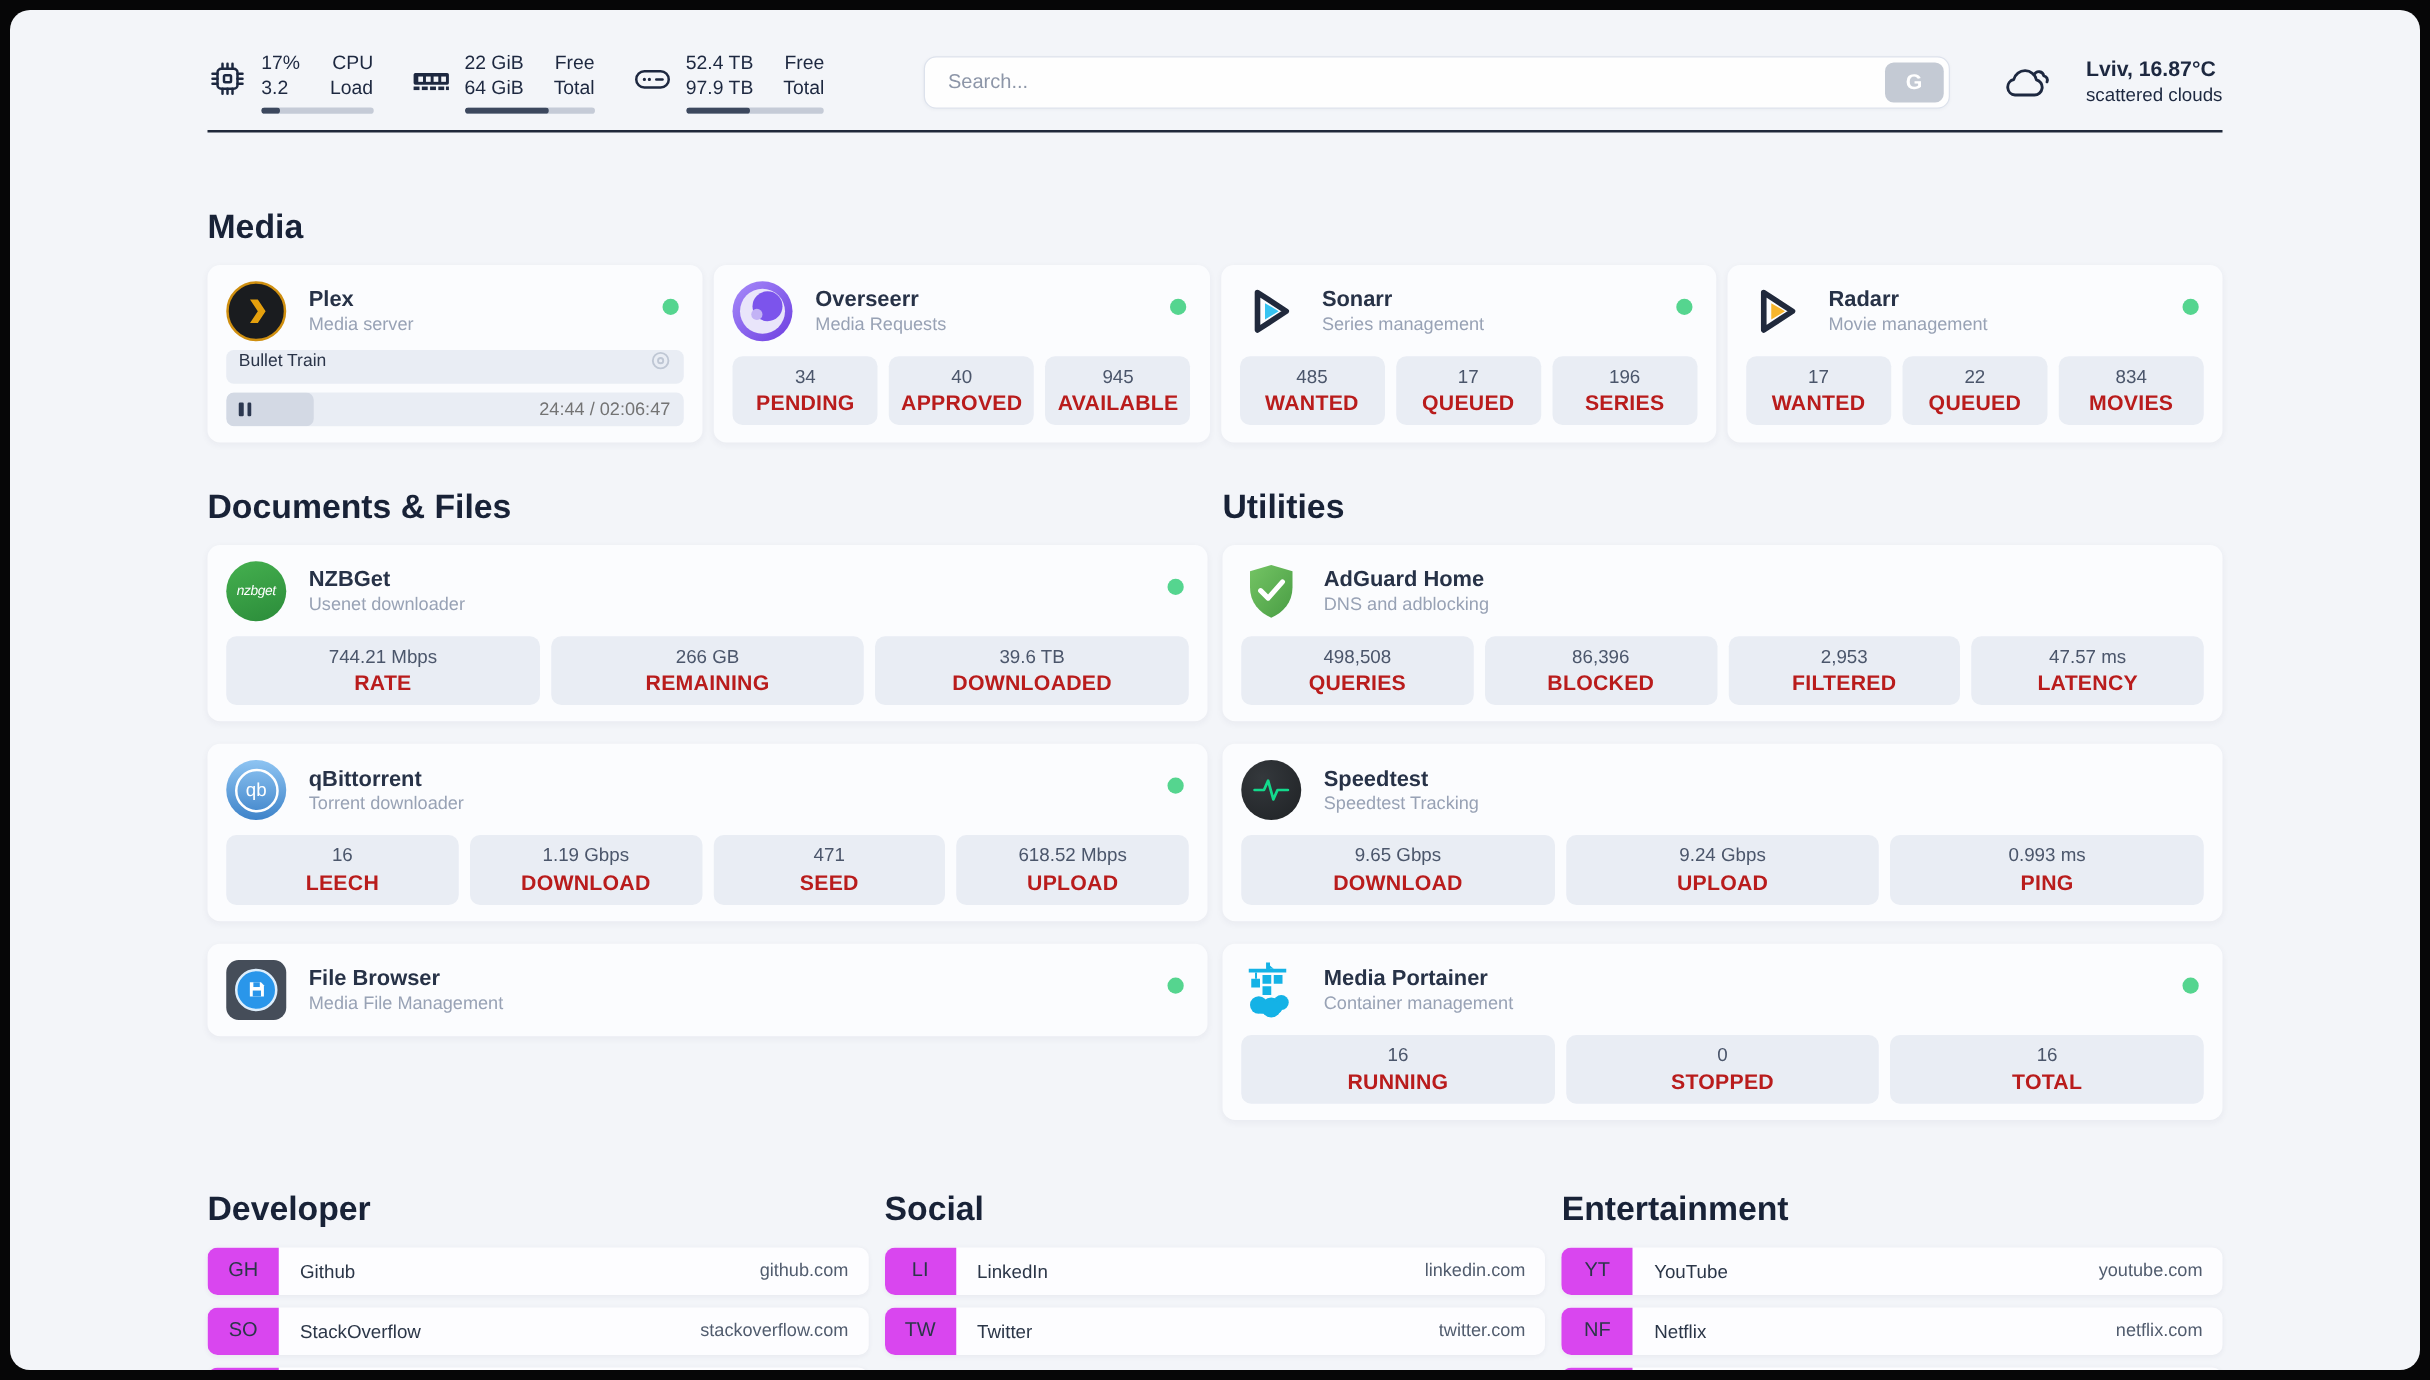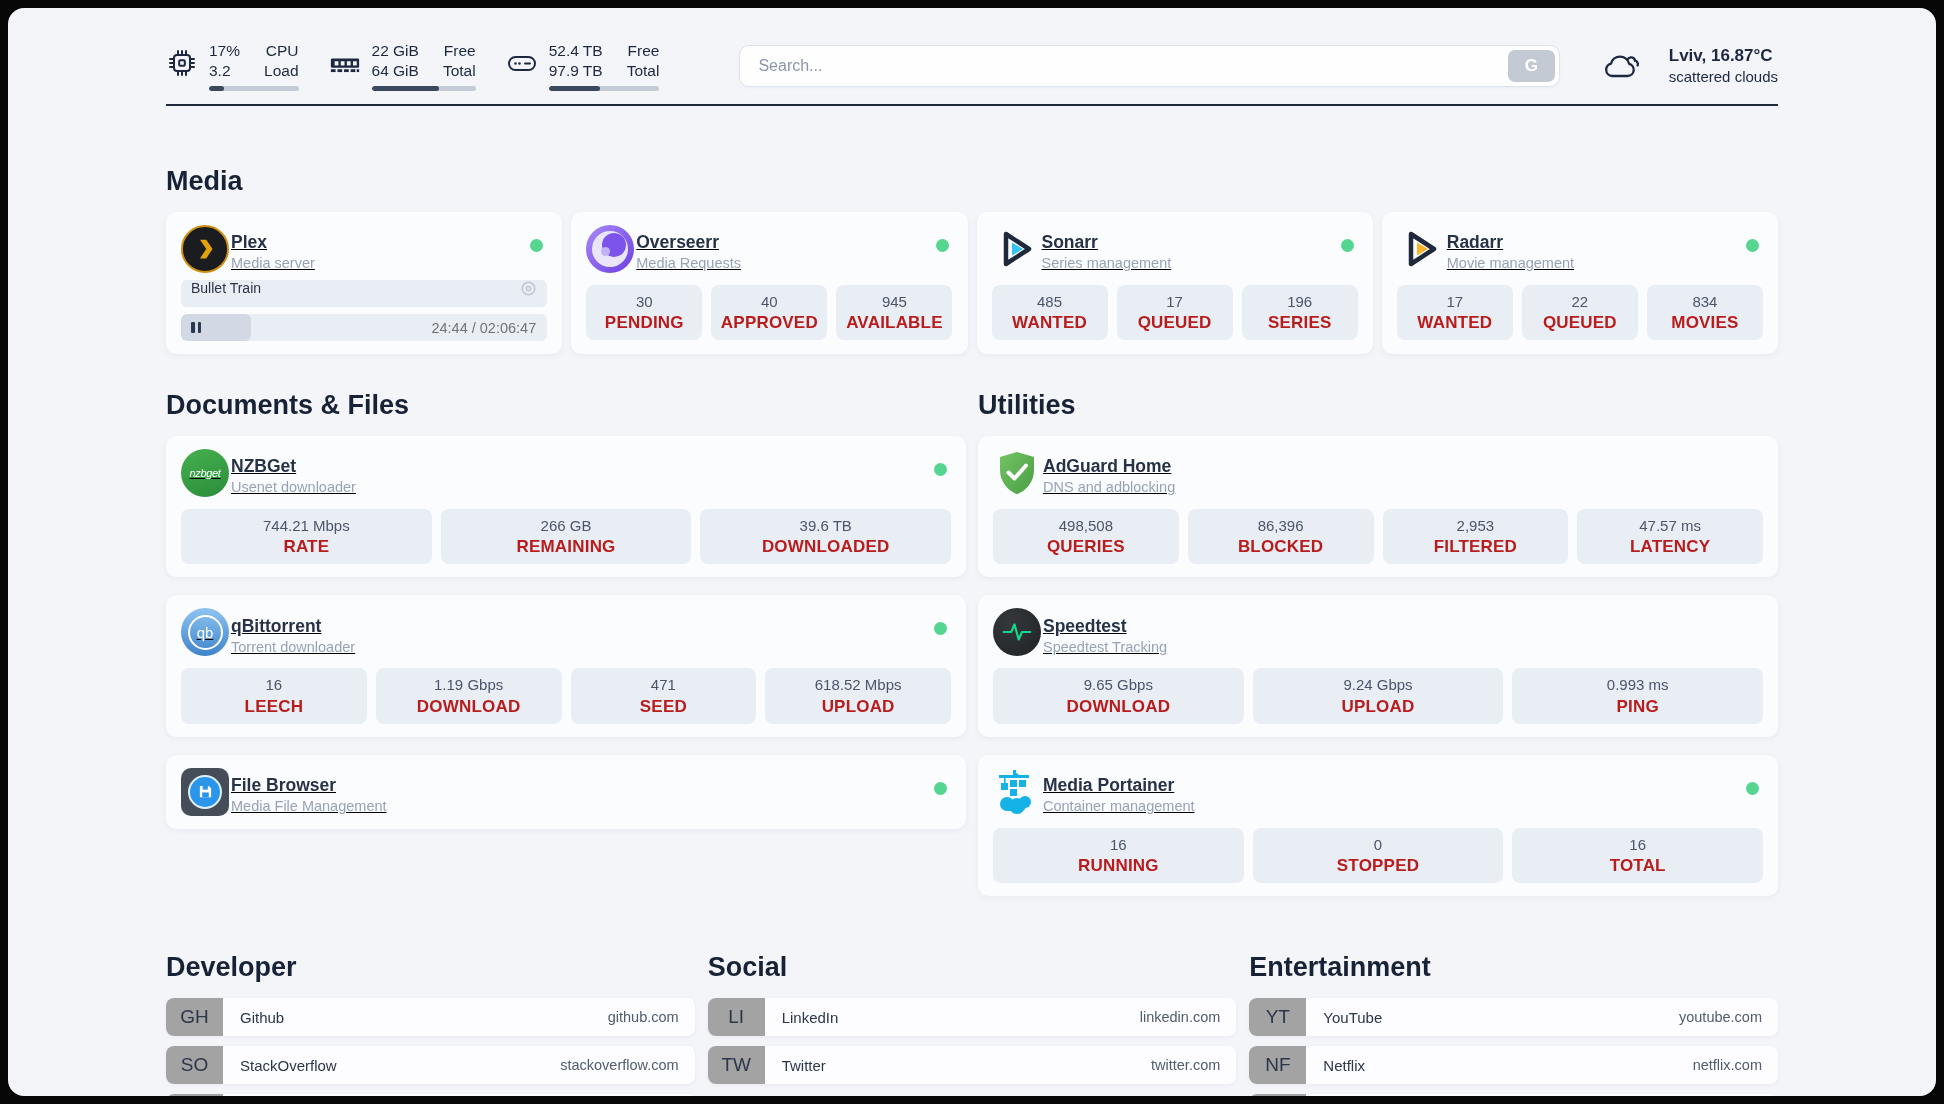--- a/index.html
+++ b/index.html
@@ -29,21 +29,21 @@
   .weather-icon { width:42px; height:32px; flex:none; }
   .weather-line1 { font-size:17px; font-weight:600; color:#1d2840; line-height:1.3; }
   .weather-line2 { font-size:15px; color:#1d2840; line-height:1.3; }
 
   
   .section-title { font-size:27px; font-weight:600; color:#182237; }
   .media-title { margin:60px 0 15px; }
   .media-grid { display:grid; grid-template-columns:repeat(4,1fr); gap:9px; }
 
   .card { background:#fbfcfe; border-radius:10px; padding:13px 15px; box-shadow:0 2px 6px rgba(30,40,70,.05); position:relative; cursor:pointer; }
-  .card-head { display:flex; align-items:flex-end; gap:2px;text-decoration:underline; }
+  .card-head { display:flex; align-items:center; gap:18px; }
   .app-icon { width:48px; height:48px; flex:none; position:relative; }
   .app-name { font-size:17.5px; font-weight:600; color:#273247; line-height:1.3; }
   .app-sub  { font-size:14.5px; color:#98a2b5; line-height:1.3; }
   .dot { position:absolute; top:27px; right:19px; width:13px; height:13px; border-radius:50%; background:#55d58f; }
 
   .stats { display:flex; gap:9px; margin-top:12px; }
   .stat { flex:1; background:#e9edf4; border-radius:8px; text-align:center; padding:7px 4px 6px; }
   .stat-value { font-size:15px; color:#4b566b; line-height:1.35; }
   .stat-label { font-size:17px; font-weight:700; color:#b91c1c; line-height:1.3; letter-spacing:.2px; }
 
@@ -58,21 +58,21 @@
 
   
   .twocol { display:grid; grid-template-columns:1fr 1fr; gap:12px; align-items:start; }
   .col-title { margin:36px 0 15px; }
   .col-cards { display:flex; flex-direction:column; gap:18px; }
 
   .threecol { display:grid; grid-template-columns:1fr 1fr 1fr; gap:13px; align-items:start; }
   .bm-title { margin:56px 0 15px; }
   .bm-row { display:flex; align-items:stretch; background:#fdfdff; border-radius:8px; box-shadow:0 1px 4px rgba(30,40,70,.05);
             height:38px; overflow:hidden; margin-bottom:10px; cursor:pointer; }
-  .bm-badge { width:57px; background:#a3a3a3; display:flex; align-items:center; justify-content:center; font-size:19px; color:#2b3648; flex:none; }
+  .bm-badge { width:57px; background:#d946ef; display:flex; align-items:center; justify-content:center; font-size:16px; color:#2b3648; flex:none; }
   .bm-name { display:flex; align-items:center; padding-left:17px; font-size:15px; color:#2b3648; flex:1; }
   .bm-url { display:flex; align-items:center; padding-right:16px; font-size:14.5px; color:#515c6e; }
 
   
   .circle { width:48px; height:48px; border-radius:50%; display:flex; align-items:center; justify-content:center; }
   .plex-icon { background:#1a1c1f; border:2px solid #cf8f10; }
   .ov-icon { background:linear-gradient(135deg,#a78bfa,#6d3ee0); position:relative; overflow:hidden; }
   .ov-inner { position:absolute; inset:6px; border-radius:50%; background:#e9e5fa; }
   .ov-pupil { position:absolute; top:8px; right:8px; width:24px; height:24px; border-radius:50%; background:#7c54ec; }
   .ov-dotsm { position:absolute; top:22px; right:24px; width:9px; height:9px; border-radius:50%; background:#c3b3f5; }
@@ -239,21 +239,21 @@
               <div class="ov-dotsm"></div>
           </div>
           <div>
             <div class="app-name">Overseerr</div>
             <div class="app-sub">Media Requests</div>
           </div>
         </div>
         <span class="dot"></span>
         <div class="stats">
           <div class="stat">
-            <div class="stat-value">30</div>
+            <div class="stat-value">34</div>
             <div class="stat-label">PENDING</div>
           </div>
           <div class="stat">
             <div class="stat-value">40</div>
             <div class="stat-label">APPROVED</div>
           </div>
           <div class="stat">
             <div class="stat-value">945</div>
             <div class="stat-label">AVAILABLE</div>
           </div>

